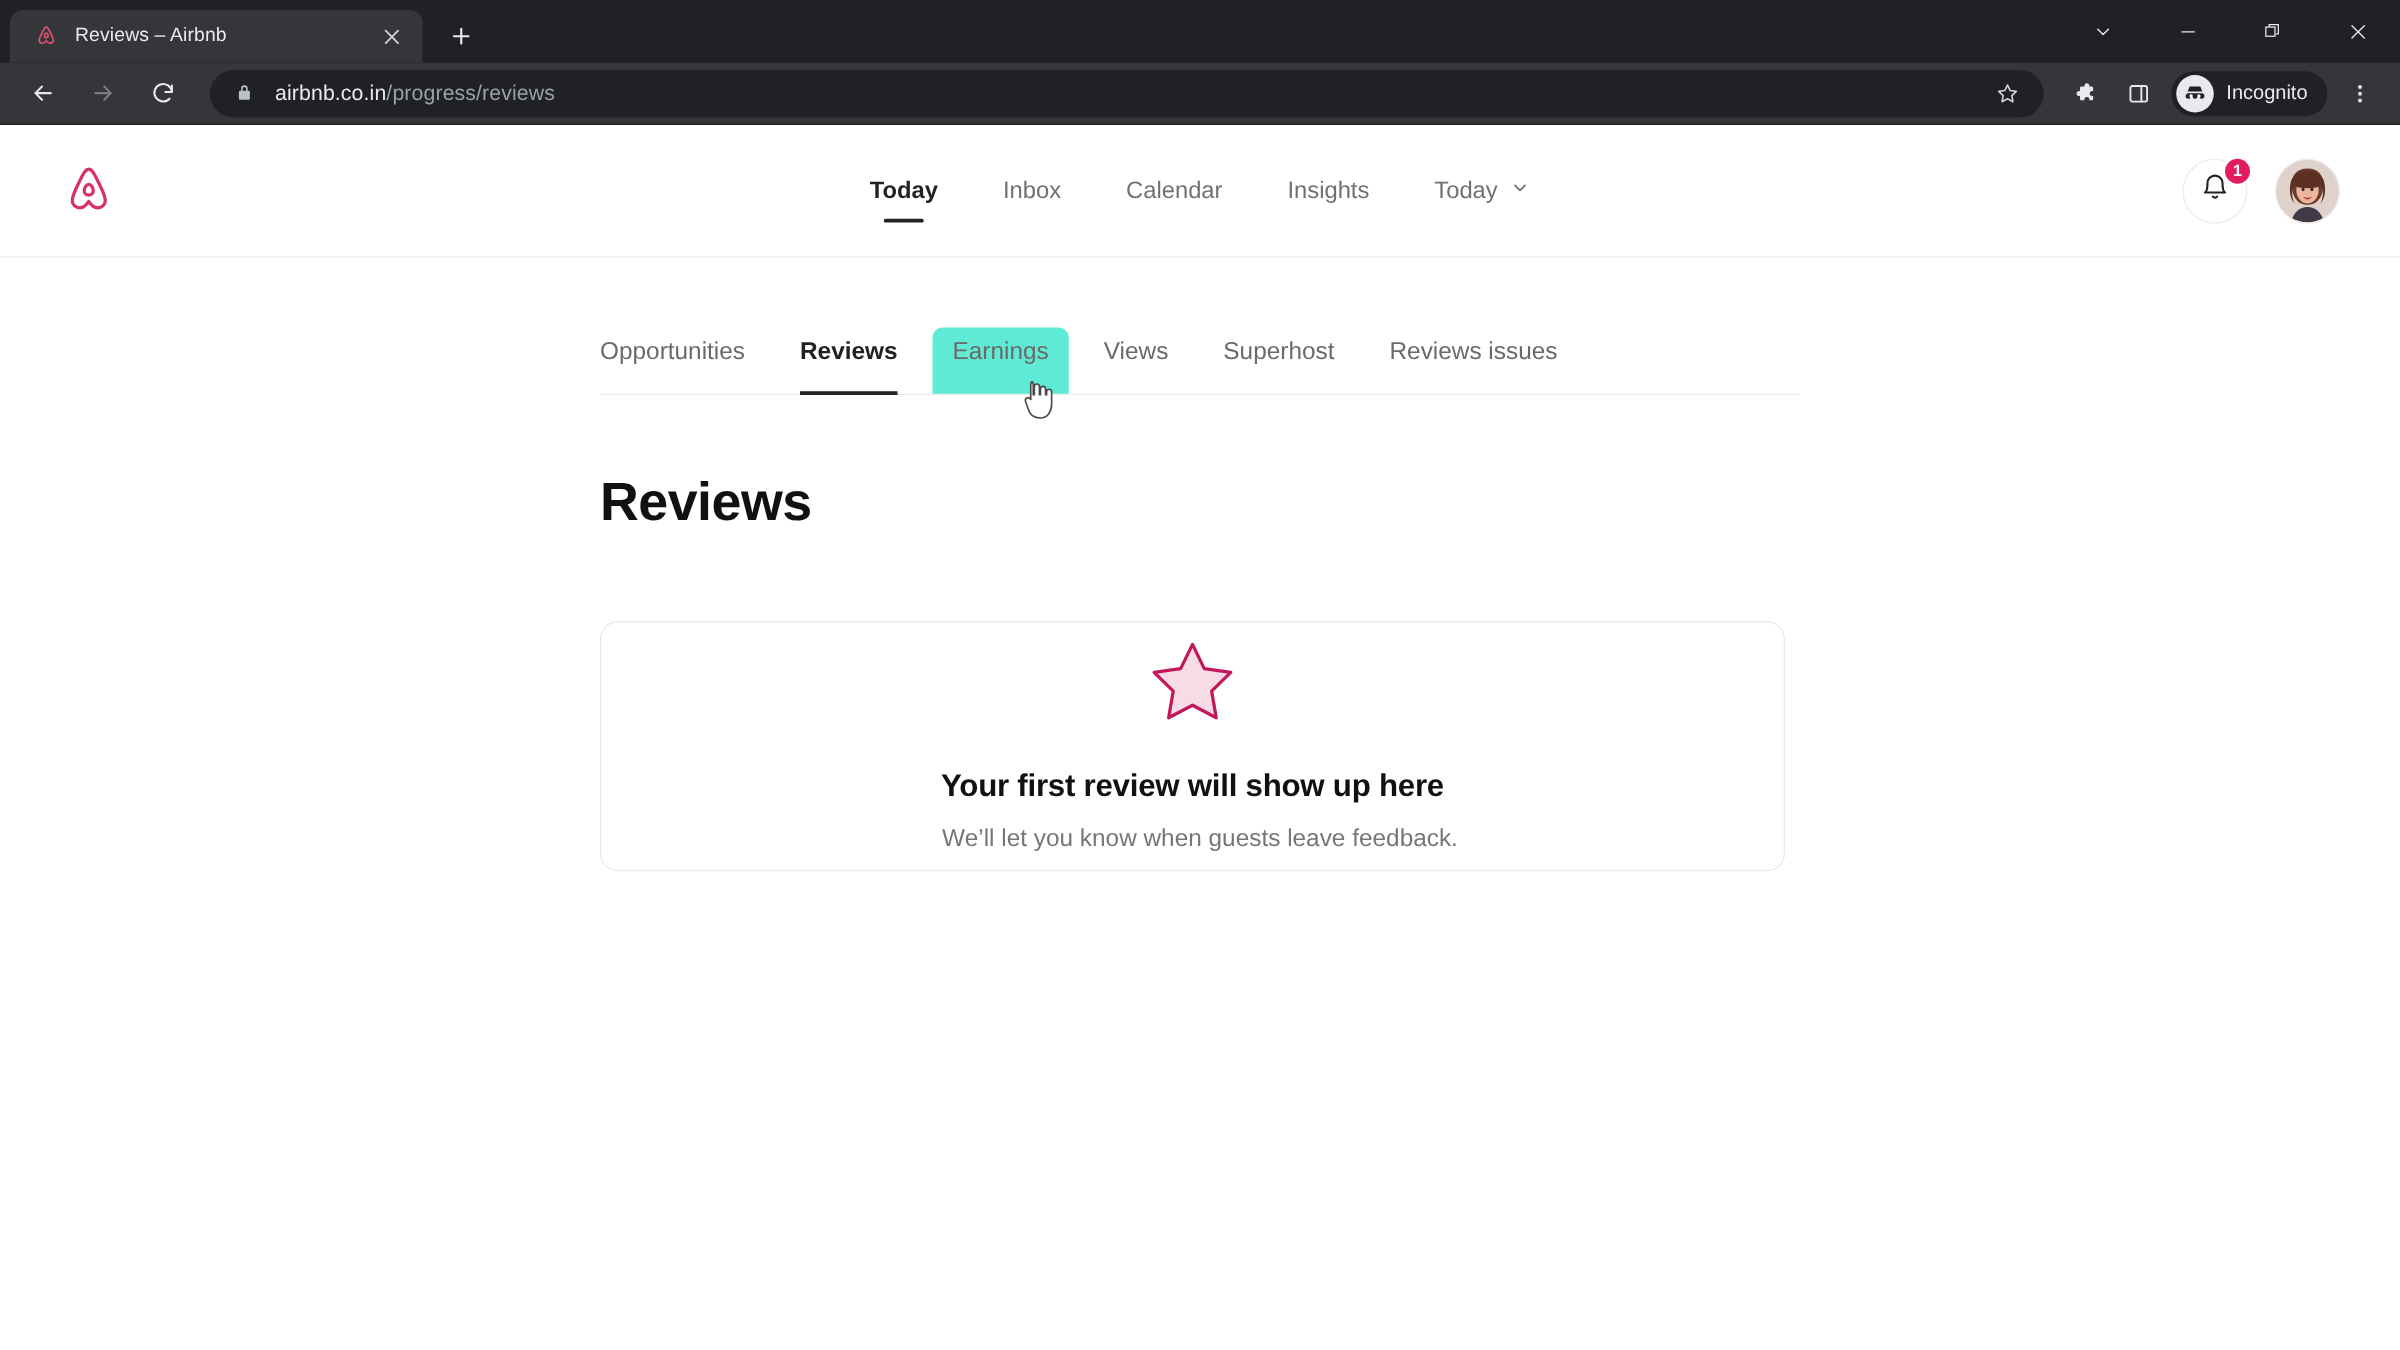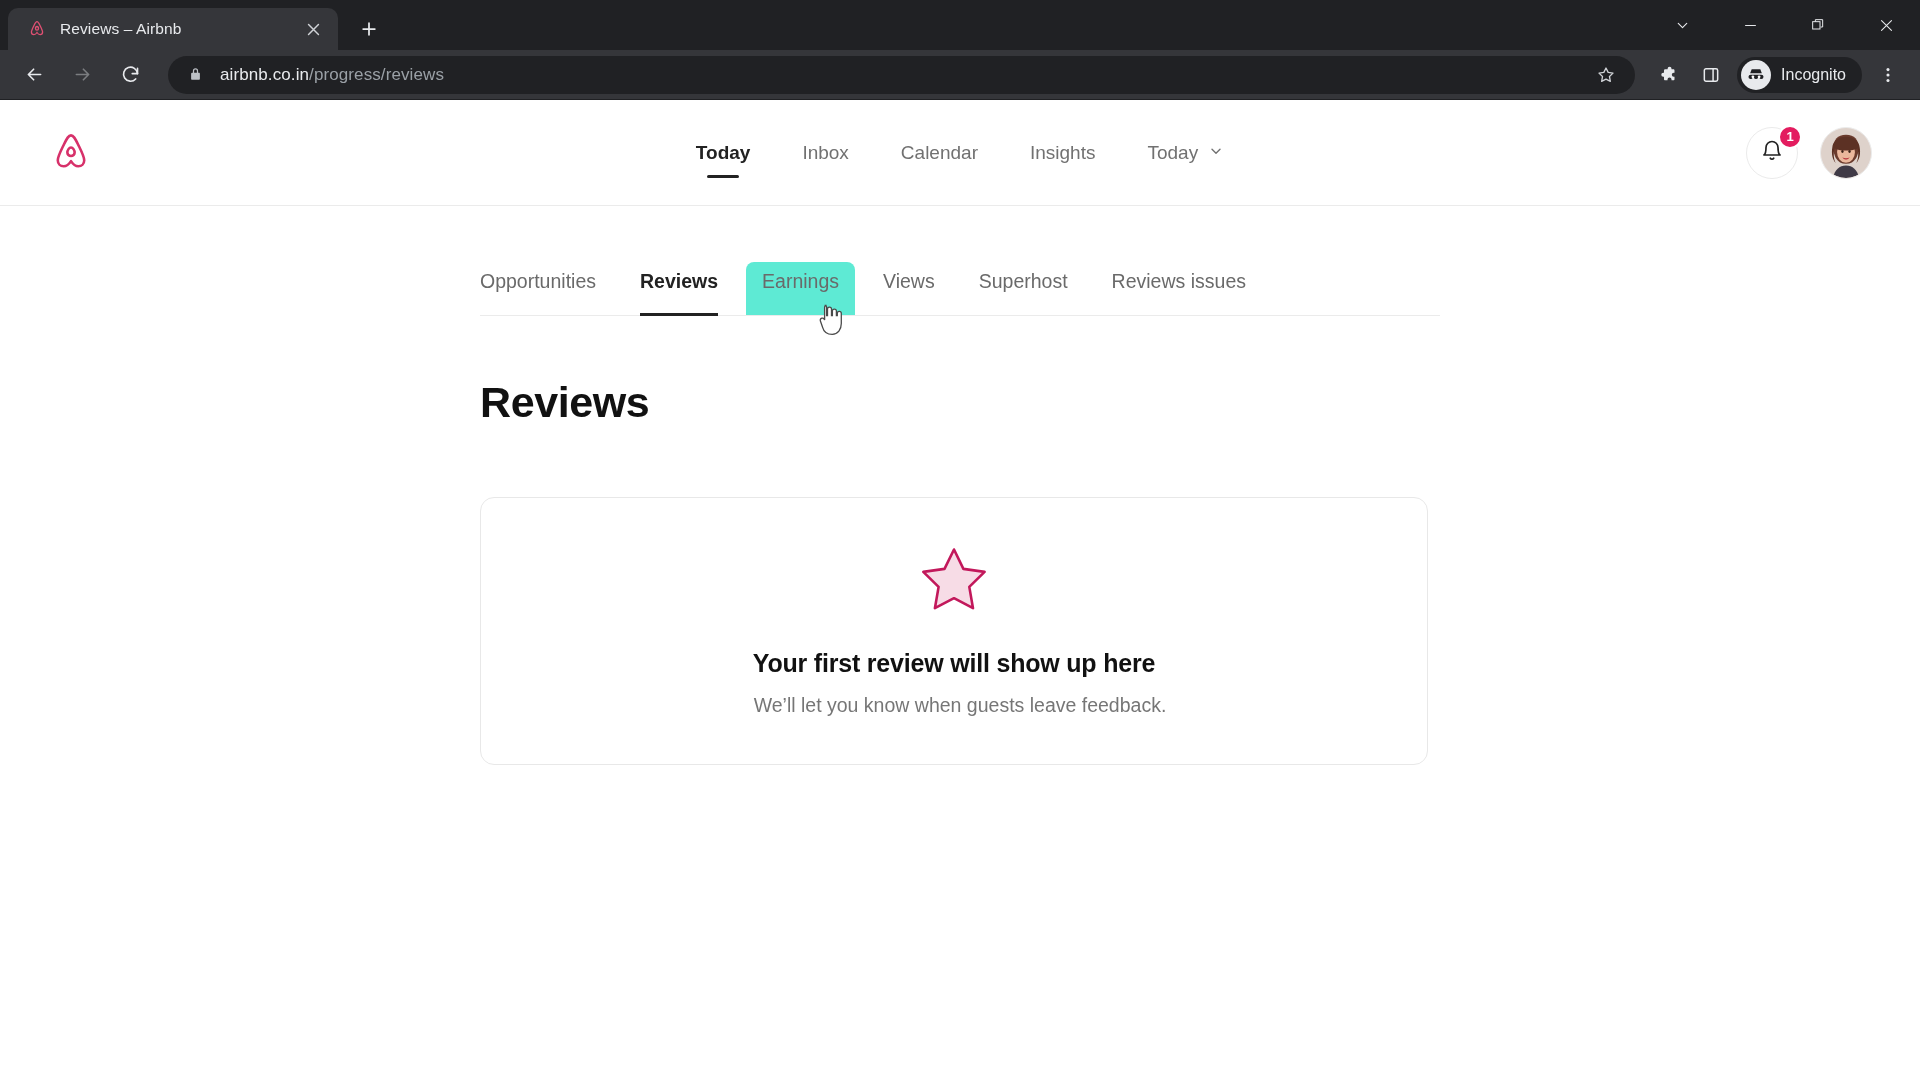--- a/index.html
+++ b/index.html
@@ -208,21 +208,21 @@
   }
   .page-subtitle {
     font-size: 21px;
     color: #222222;
     margin-top: 18px;
   }
 
   .empty-card {
     margin-top: 70px;
     width: 948px;
-    height: 268px;
+    height: 200px;
     border: 1px solid #e8e8e8;
     border-radius: 14px;
     display: flex; flex-direction: column;
     align-items: center; justify-content: center;
     background: #fff;
   }
   .empty-star { width: 72px; height: 70px; margin-bottom: 34px; }
   .empty-heading {
     font-size: 25px; font-weight: 700; color: #111111;
     letter-spacing: -0.2px;

